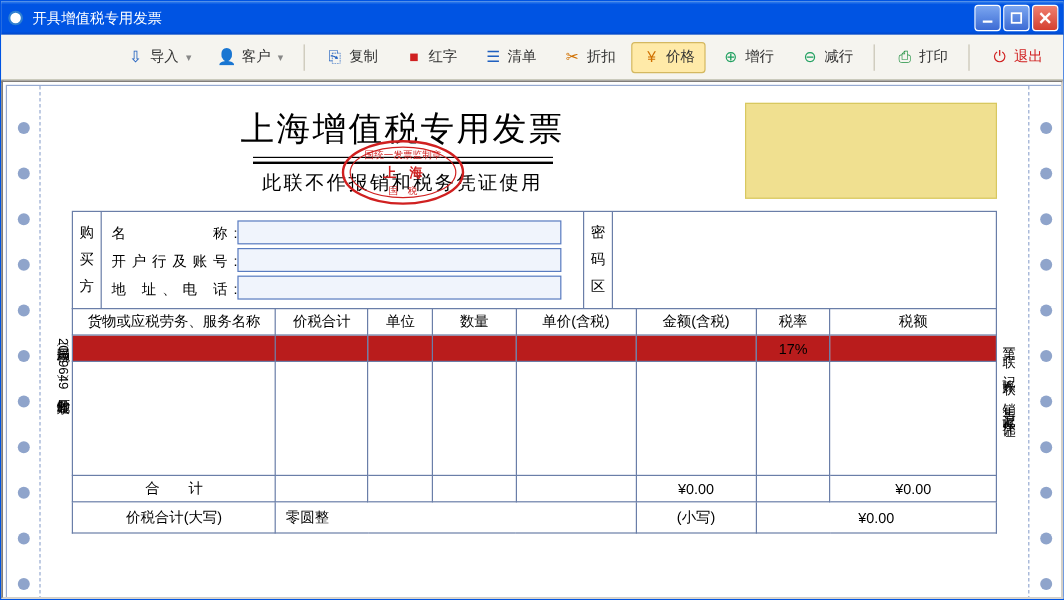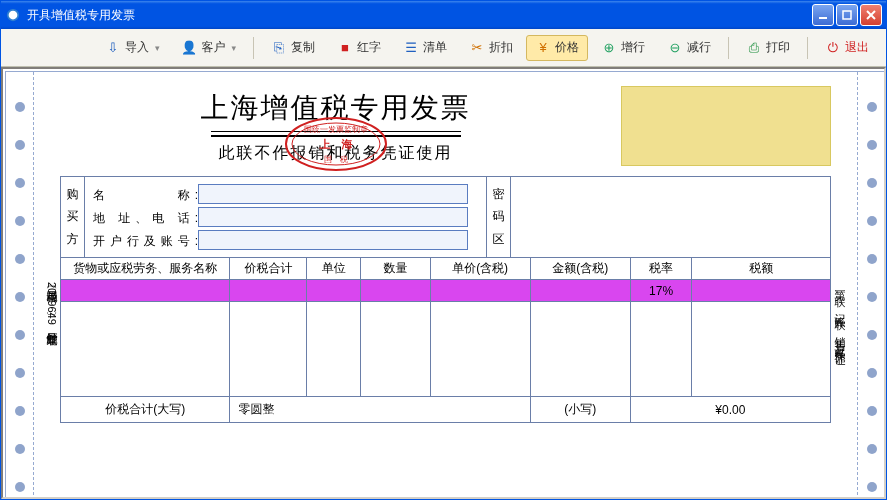--- a/index.html
+++ b/index.html
@@ -46,21 +46,21 @@
 .v-label.right { border-right: none; border-left: 1px solid #6a7ea8; }
 .buyer-fields { flex: 1; padding: 4px 8px; }
 .buyer-row { display: flex; align-items: flex-end; margin: 3px 0; }
 .buyer-row label { width: 105px; text-align: justify; text-align-last: justify; letter-spacing: 0; font-size: 12px; }
 .buyer-row input { flex: 1; max-width: 270px; height: 20px; border: 1px solid #5a7cc0; background: #f0f4fc; padding: 0 4px; font-size: 12px; }
 .pw-box { width: 320px; border-left: 1px solid #6a7ea8; }
 
 .item-table { width: 100%; border-collapse: collapse; margin-top: -1px; }
 .item-table th, .item-table td { border: 1px solid #6a7ea8; font-size: 12px; text-align: center; height: 22px; padding: 2px 4px; }
 .item-table th { font-weight: normal; background: #fff; }
-.item-table .sel-row td { background: #d946ef; }
+.item-table .sel-row td { background: #b91c1c; }
 .item-table .blank-row td { height: 95px; vertical-align: top; }
 .item-table .sum-row td { height: 22px; }
 .item-table .cap-row td { height: 26px; margin-left: 12px; }
 .right { text-align: right; }
 
 .side-text { position: absolute; font-size: 11px; writing-mode: vertical-rl; }
 .side-text.left-side { left: 38px; top: 210px; }
 .side-text.right-side { right: 38px; top: 210px; letter-spacing: 3px; }
 </style>
 </head>
@@ -200,25 +200,25 @@
               <span>购</span>
               <span>买</span>
               <span>方</span>
             </div>
           <div class="buyer-fields">
             <div class="buyer-row">
                 <label>名　　　　称:</label>
                 <input value="" style="">
               </div>
             <div class="buyer-row">
-                <label>地 址、电 话:</label>
+                <label>开户行及账号:</label>
                 <input value="" style="">
               </div>
             <div class="buyer-row">
-                <label>开户行及账号:</label>
+                <label>地 址、电 话:</label>
                 <input value="" style="">
               </div>
           </div>
           <div class="v-label right">
               <span>密</span>
               <span>码</span>
               <span>区</span>
             </div>
           <div class="pw-box"></div>
         </div>
@@ -248,20 +248,30 @@
           <tr class="blank-row">
             <td></td>
                 <td></td>
                 <td></td>
                 <td></td>
                 <td></td>
                 <td></td>
                 <td></td>
                 <td></td>
           </tr>
+          <tr class="sum-row">
+            <td>合　　计</td>
+            <td></td>
+                <td></td>
+                <td></td>
+                <td></td>
+            <td class="right">¥0.00</td>
+            <td></td>
+            <td class="right">¥0.00</td>
+          </tr>
           <tr class="cap-row">
             <td>价税合计(大写)</td>
             <td colspan="4" style="text-align:left;padding-left:8px">零圆整</td>
             <td>(小写)</td>
             <td colspan="2" class="right">¥0.00</td>
           </tr>
         </tbody>
           </table>
 
       </div>

